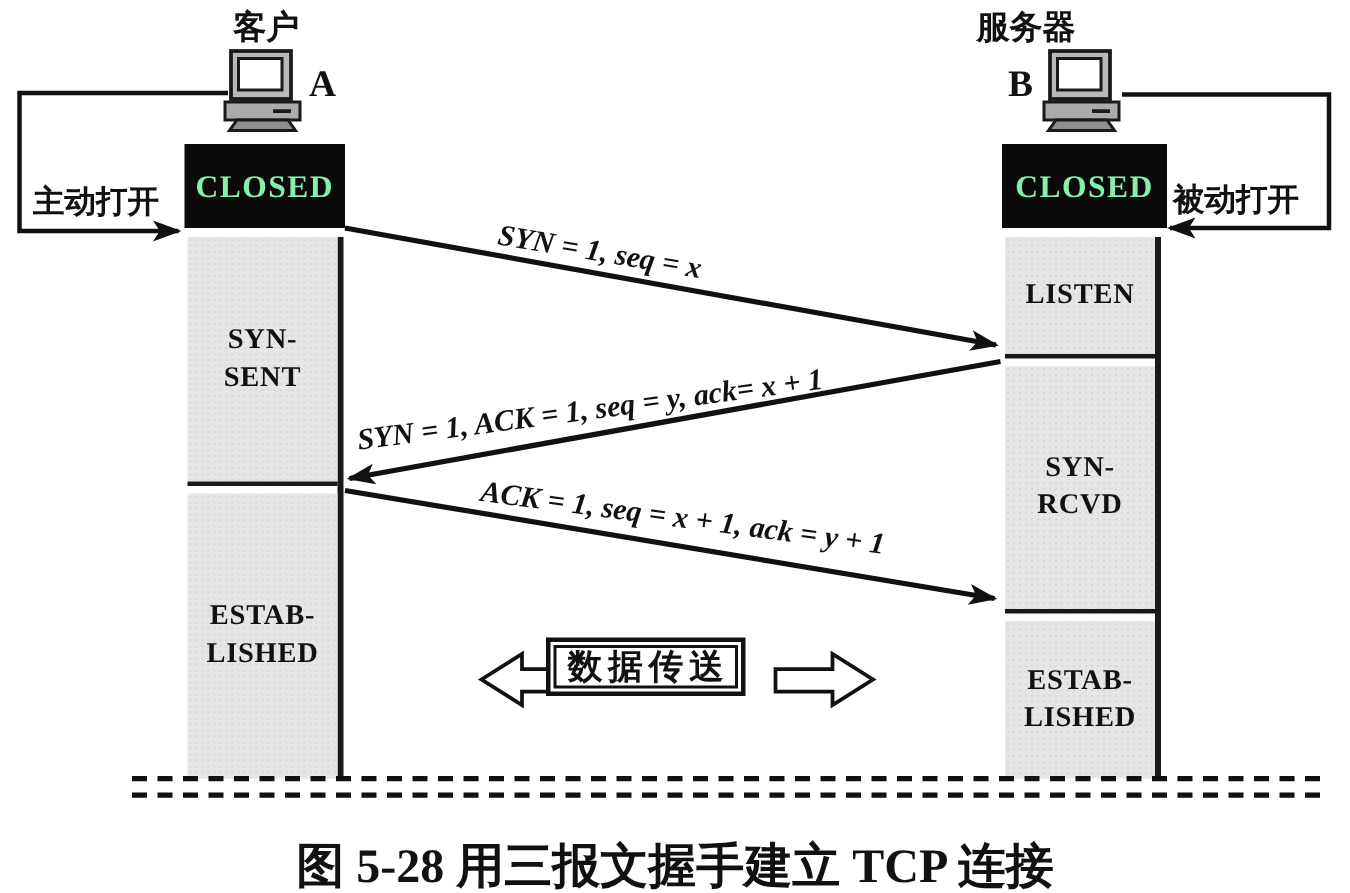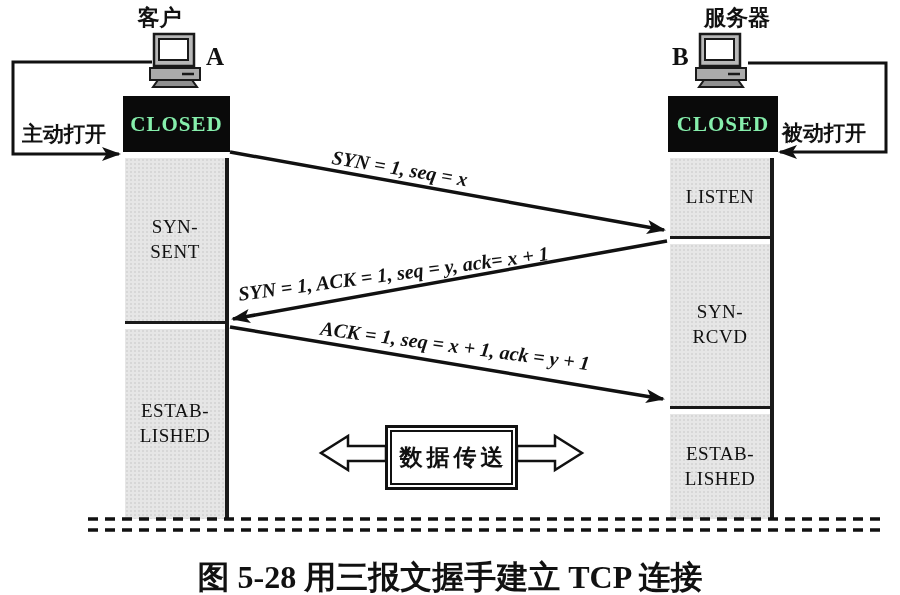--- a/index.html
+++ b/index.html
@@ -8,49 +8,49 @@
     font-family:"Liberation Serif","DejaVu Serif",serif;color:#111;
   }
   
   .timeline{position:absolute;top:158px;width:100px;height:361px;border-right:4px solid #1a1a1a;}
   .timeline.left{left:125px;}
   .timeline.right{left:670px;}
   .seg{position:absolute;left:0;width:100%;background:#e6e6e6;
        background-image:radial-gradient(#d7d7d7 1px, transparent 1px);background-size:4px 4px;
        display:flex;align-items:center;justify-content:center;}
   .sep{position:absolute;left:0;width:100%;height:3px;background:#1a1a1a;}
-  .state-label{font-weight:400;font-size:19px;line-height:1.3;white-space:pre-line;text-align:center;letter-spacing:0.5px;}
+  .state-label{font-weight:700;font-size:19px;line-height:1.3;white-space:pre-line;text-align:center;letter-spacing:0.5px;}
   
   .closed-box{position:absolute;top:96px;height:56px;background:#0a0a0a;color:#86efac;
       display:flex;align-items:center;justify-content:center;font-size:21px;letter-spacing:1px;font-weight:600;}
   .closed-box.left{left:123px;width:107px;}
   .closed-box.right{left:668px;width:110px;}
   
   .peer-title{position:absolute;top:3px;font-size:22px;font-weight:600;text-align:center;}
   .host-letter{position:absolute;font-size:25px;font-weight:600;}
   .open-label{position:absolute;font-size:21px;font-weight:600;white-space:nowrap;}
   
   .msg{position:absolute;font-style:italic;font-weight:600;font-size:20px;white-space:nowrap;transform-origin:0 0;}
   
   .overlay{position:absolute;left:0;top:0;width:900px;height:595px;pointer-events:none;}
   
-  .dt-box{position:absolute;left:385px;top:425px;width:133px;height:65px;border:3px solid #111;
+  .dt-box{position:absolute;left:364px;top:425px;width:133px;height:39px;border:3px solid #111;
       box-sizing:border-box;background:#fff;z-index:3;}
   .dt-inner{position:absolute;left:2px;top:2px;right:2px;bottom:2px;border:2px solid #111;
       display:flex;align-items:center;justify-content:center;font-size:23px;font-weight:600;letter-spacing:4px;text-indent:4px;}
   .caption{position:absolute;top:556px;left:0;width:100%;text-align:center;font-size:32px;font-weight:600;}
   .computer{position:absolute;width:56px;height:58px;}
 </style>
 </head>
 <body>
 
 <div class="canvas">
 
-  <div class="peer-title" style="left:107px;width:105px;">客户</div>
-  <div class="peer-title" style="left:681px;width:112px;">服务器</div>
+  <div class="peer-title" style="left:125px;width:105px;">客户</div>
+  <div class="peer-title" style="left:628px;width:112px;">服务器</div>
 
   <svg class="computer" style="left:147px;top:32px;" viewBox="0 0 56 58">
     <rect x="7" y="2" width="40" height="32" fill="#b8b8b8" stroke="#1a1a1a" stroke-width="2.5"></rect>
     <rect x="12" y="7" width="29" height="21" fill="#ffffff" stroke="#1a1a1a" stroke-width="2"></rect>
     <rect x="3" y="36" width="50" height="12" fill="#ababab" stroke="#1a1a1a" stroke-width="2"></rect>
     <line x1="35" y1="42" x2="47" y2="42" stroke="#1a1a1a" stroke-width="2.5"></line>
     <polygon points="11,48 45,48 50,55 6,55" fill="#8f8f8f" stroke="#1a1a1a" stroke-width="2"></polygon>
   </svg>
   <svg class="computer" style="left:693px;top:32px;" viewBox="0 0 56 58">
     <rect x="7" y="2" width="40" height="32" fill="#b8b8b8" stroke="#1a1a1a" stroke-width="2.5"></rect>

